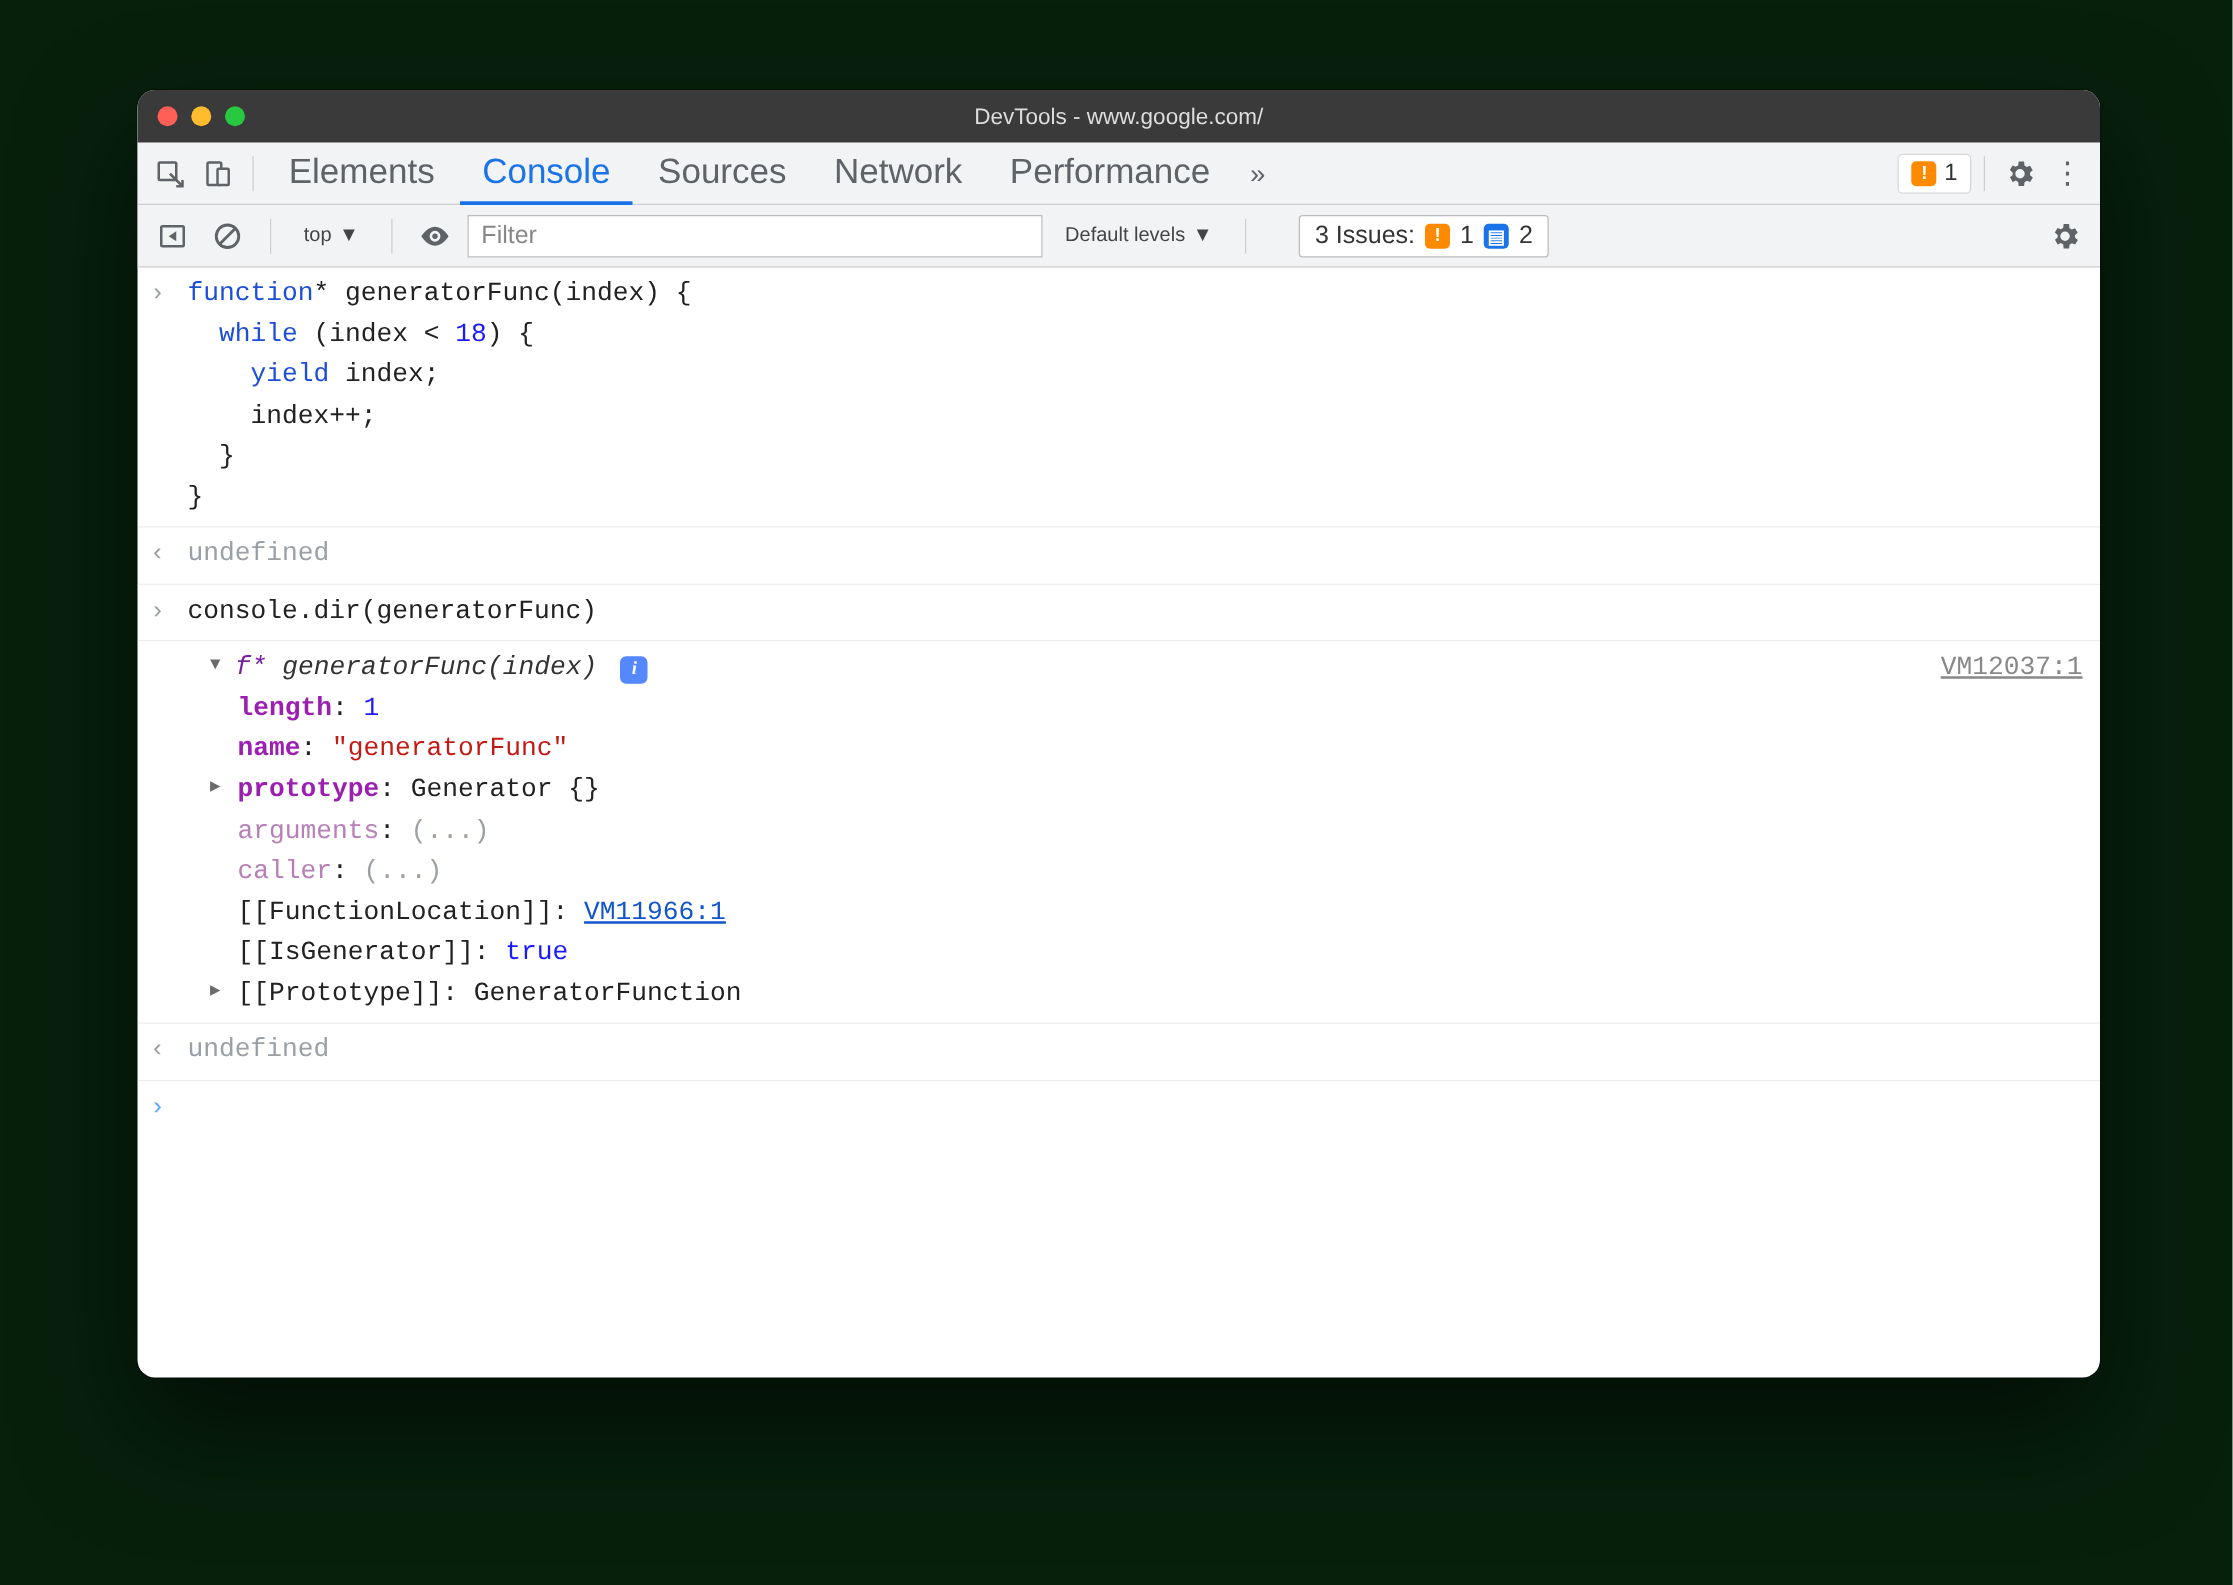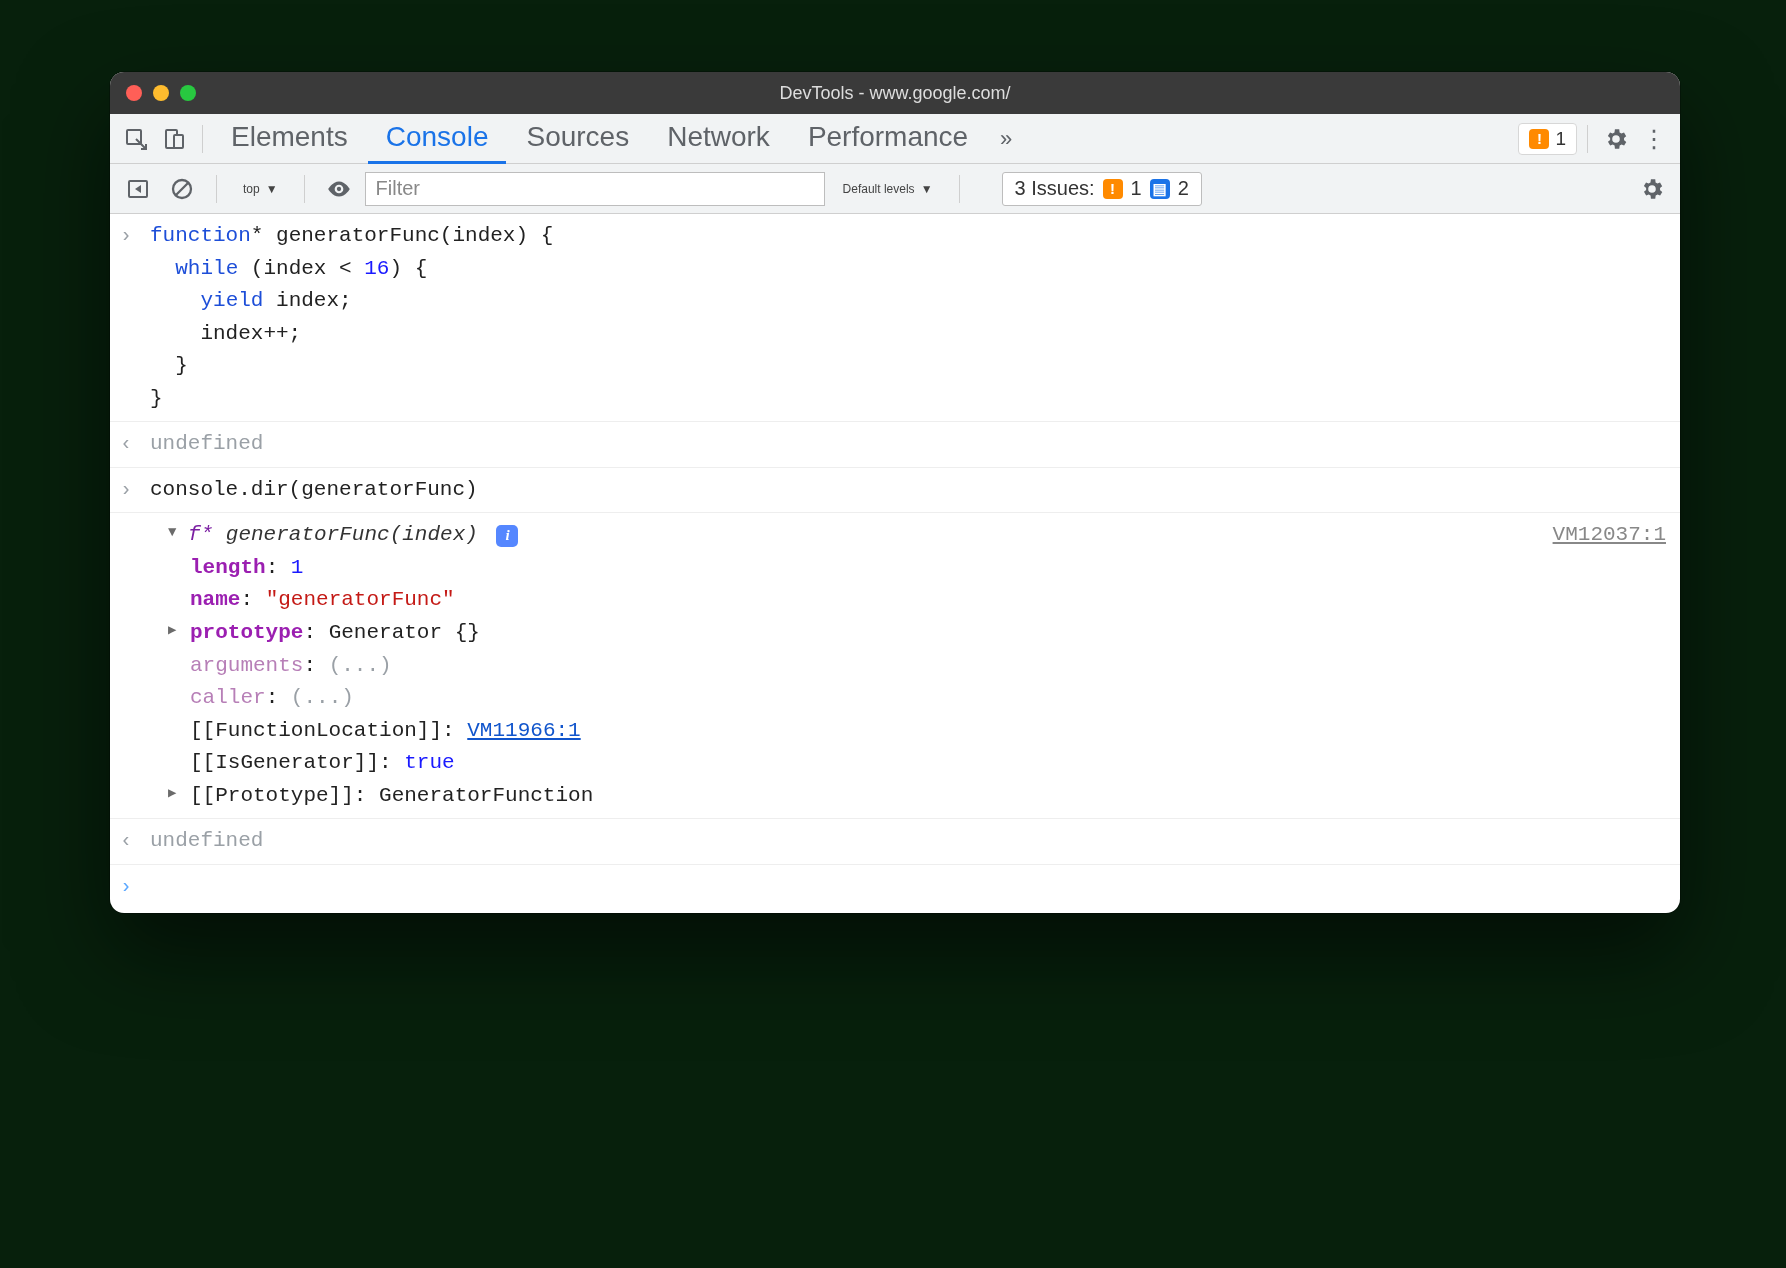--- a/index.html
+++ b/index.html
@@ -5,21 +5,21 @@
   * { box-sizing: border-box; margin: 0; padding: 0; }
   body {
     background: #07200c;
     font-family: -apple-system, BlinkMacSystemFont, "Segoe UI", Helvetica, Arial, sans-serif;
     width: 1786px; height: 1268px;
     position: relative;
   }
   .window {
     position: absolute;
     left: 110px; top: 72px;
-    width: 1570px; height: 841px;
+    width: 1570px; height: 1030px;
     background: #fff;
     border-radius: 14px;
     box-shadow: 0 40px 90px rgba(0,0,0,.55), 0 0 0 1px rgba(0,0,0,.25);
     overflow: hidden;
     display: flex; flex-direction: column;
   }
   
   .titlebar {
     height: 42px;
     background: #3a3a3a;
@@ -68,21 +68,21 @@
   .toolbar {
     height: 50px;
     background: #f1f3f4;
     border-bottom: 1px solid #cfcfcf;
     display: flex; align-items: center;
     padding: 0 10px; gap: 8px;
   }
   .dd {
     height: 34px; padding: 0 10px;
     display: flex; align-items: center; gap: 6px; color: #444;
-    font-size: 12px; cursor: pointer;
+    font-size: 16px; cursor: pointer;
   }
   .filter {
     height: 34px; width: 460px;
     border: 1px solid #bdbdbd; background: #fff;
     padding: 0 10px; font-size: 20px; color: #333;
   }
   .filter::placeholder { color: #888; }
   .issues-box {
     height: 34px; padding: 0 12px;
     border: 1px solid #bdbdbd; background: #fff; border-radius: 3px;
@@ -232,21 +232,21 @@
           <path d="M19.4 13a7.5 7.5 0 0 0 0-2l2-1.6-2-3.4-2.4 1a7.3 7.3 0 0 0-1.7-1L15 3h-4l-.4 2.9a7.3 7.3 0 0 0-1.7 1l-2.4-1-2 3.4L6.6 11a7.5 7.5 0 0 0 0 2l-2 1.6 2 3.4 2.4-1c.5.4 1.1.8 1.7 1L11 21h4l.4-2.9c.6-.3 1.2-.6 1.7-1l2.4 1 2-3.4-2-1.6ZM12 15.5A3.5 3.5 0 1 1 12 8.5a3.5 3.5 0 0 1 0 7Z"></path>
         </svg>
     </div>
   </div>
 
   <div class="console">
 
     <div class="row">
       <span class="gutter">›</span>
       <pre><span class="kw">function</span>* generatorFunc(index) {
-  <span class="kw">while</span> (index &lt; <span class="num">16</span>) {
+  <span class="kw">while</span> (index &lt; <span class="num">18</span>) {
     <span class="kw">yield</span> index;
     index++;
   }
 }</pre>
     </div>
 
     <div class="row">
       <span class="gutter">‹</span>
       <span class="faded">undefined</span>
     </div>

